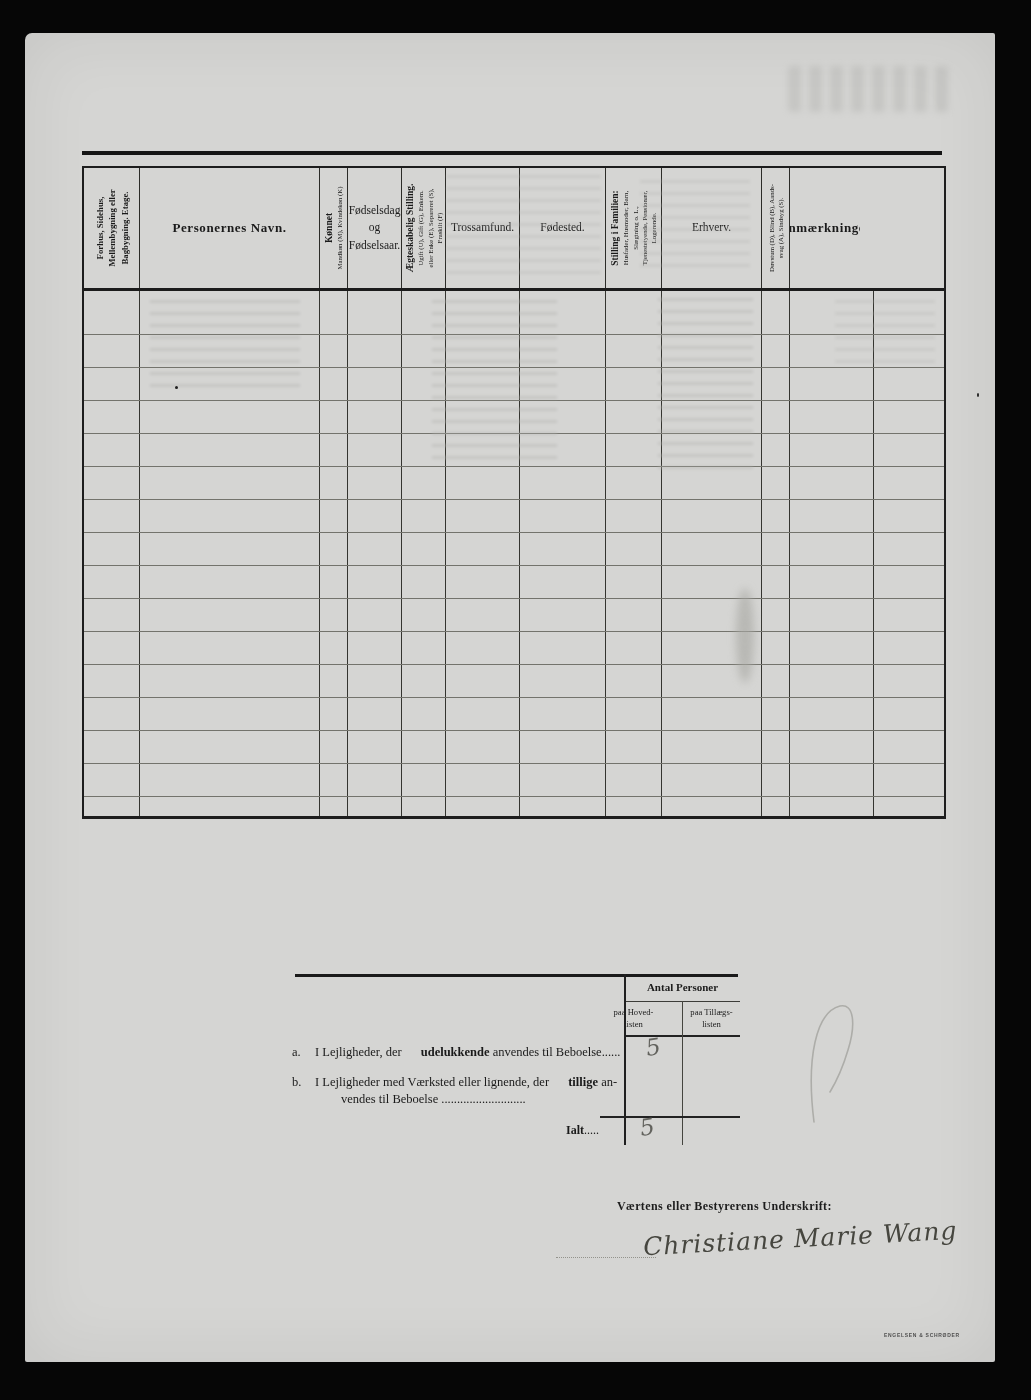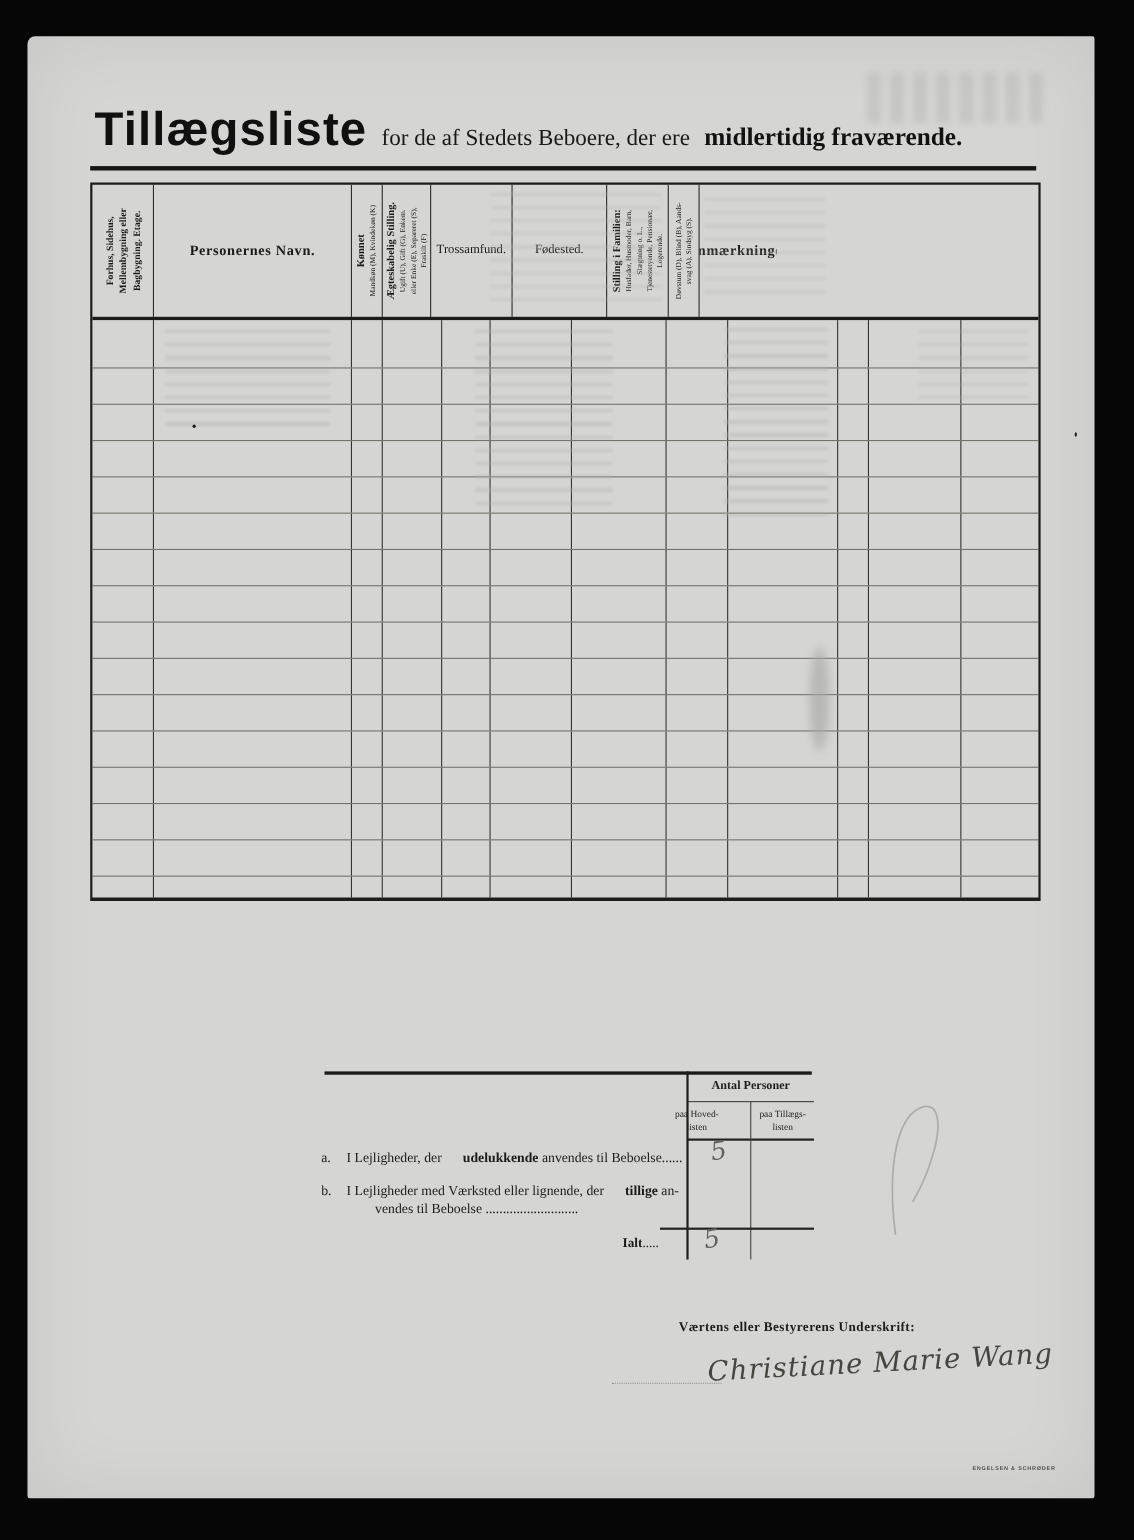--- a/index.html
+++ b/index.html
@@ -75,25 +75,20 @@
                 font-size:5px;font-weight:700;letter-spacing:.7px;color:#2e2e2e;opacity:.8;}
 </style>
 </head>
 <body>
 
 <div id="page">
   <div id="paper"></div>
 
   <div id="watermark"></div>
 
-  <div id="title">
-    <span class="title-main">Tillægsliste</span>
-    <span class="title-mid">for de af Stedets Beboere, der ere</span>
-    <span class="title-bold">midlertidig fraværende.</span>
-  </div>
   <div id="title-rule"></div>
 
   <div id="census-table">
     <div id="thead">
         <div class="hcell" style="width: 56px;">
           <div class="vrot">
             <div class="vline">Forhus, Sidehus,</div>
             <div class="vline">Mellembygning eller</div>
             <div class="vline">Bagbygning.  Etage.</div>
           </div>
@@ -102,20 +97,27 @@
           <div class="hlabel bold">
             <div>Personernes Navn.</div>
           </div>
         </div>
         <div class="hcell" style="width: 28px;">
           <div class="vrot">
             <div class="vmain">Kønnet</div>
             <div class="vsub">Mandkøn (M), Kvindekøn (K)</div>
           </div>
         </div>
+        <div class="hcell" style="width: 54px;">
+          <div class="hlabel">
+            <div>Fødselsdag</div>
+            <div>og</div>
+            <div>Fødselsaar.</div>
+          </div>
+        </div>
         <div class="hcell" style="width: 44px;">
           <div class="vrot">
             <div class="vmain">Ægteskabelig Stilling.</div>
             <div class="vsub">Ugift (U), Gift (G), Enkem.</div>
             <div class="vsub">eller Enke (E), Separeret (S),</div>
             <div class="vsub">Fraskilt (F)</div>
           </div>
         </div>
         <div class="hcell" style="width: 74px;">
           <div class="hlabel">
@@ -127,20 +129,25 @@
             <div>Fødested.</div>
           </div>
         </div>
         <div class="hcell" style="width: 56px;">
           <div class="vrot">
             <div class="vmain">Stilling i Familien:</div>
             <div class="vsub">Husfader, Husmoder, Barn,</div>
             <div class="vsub">Slægtning o. L.,</div>
             <div class="vsub">Tjenestetyende, Pensionær,</div>
             <div class="vsub">Logerende.</div>
+          </div>
+        </div>
+        <div class="hcell" style="width: 100px;">
+          <div class="hlabel">
+            <div>Erhverv.</div>
           </div>
         </div>
         <div class="hcell" style="width: 28px;">
           <div class="vrot">
             <div class="vsub">Døvstum (D), Blind (B), Aands-</div>
             <div class="vsub">svag (A), Sindsyg (S).</div>
           </div>
         </div>
         <div class="hcell" style="width: 70px;">
           <div class="hlabel bold">

